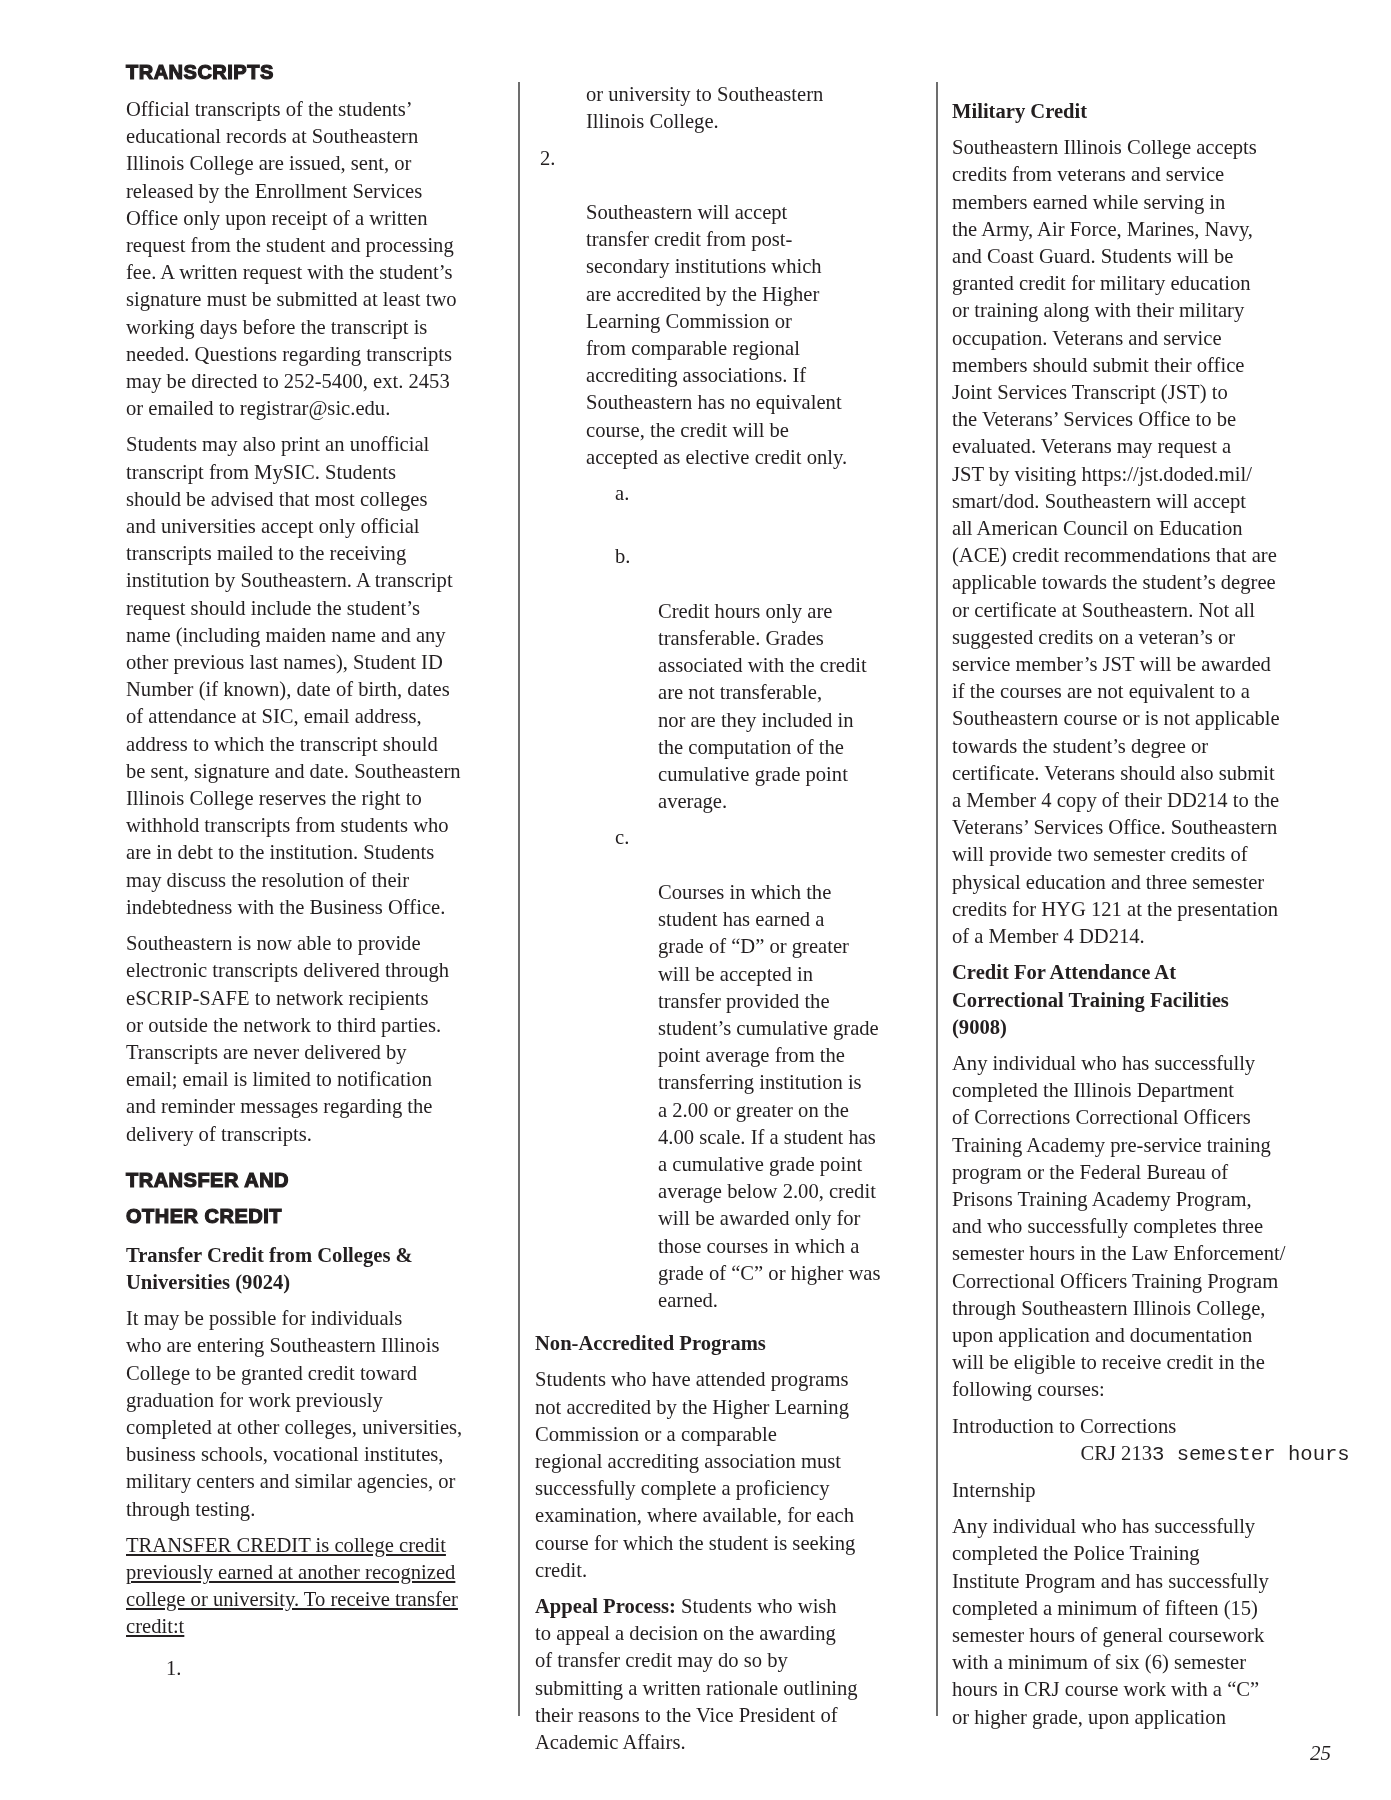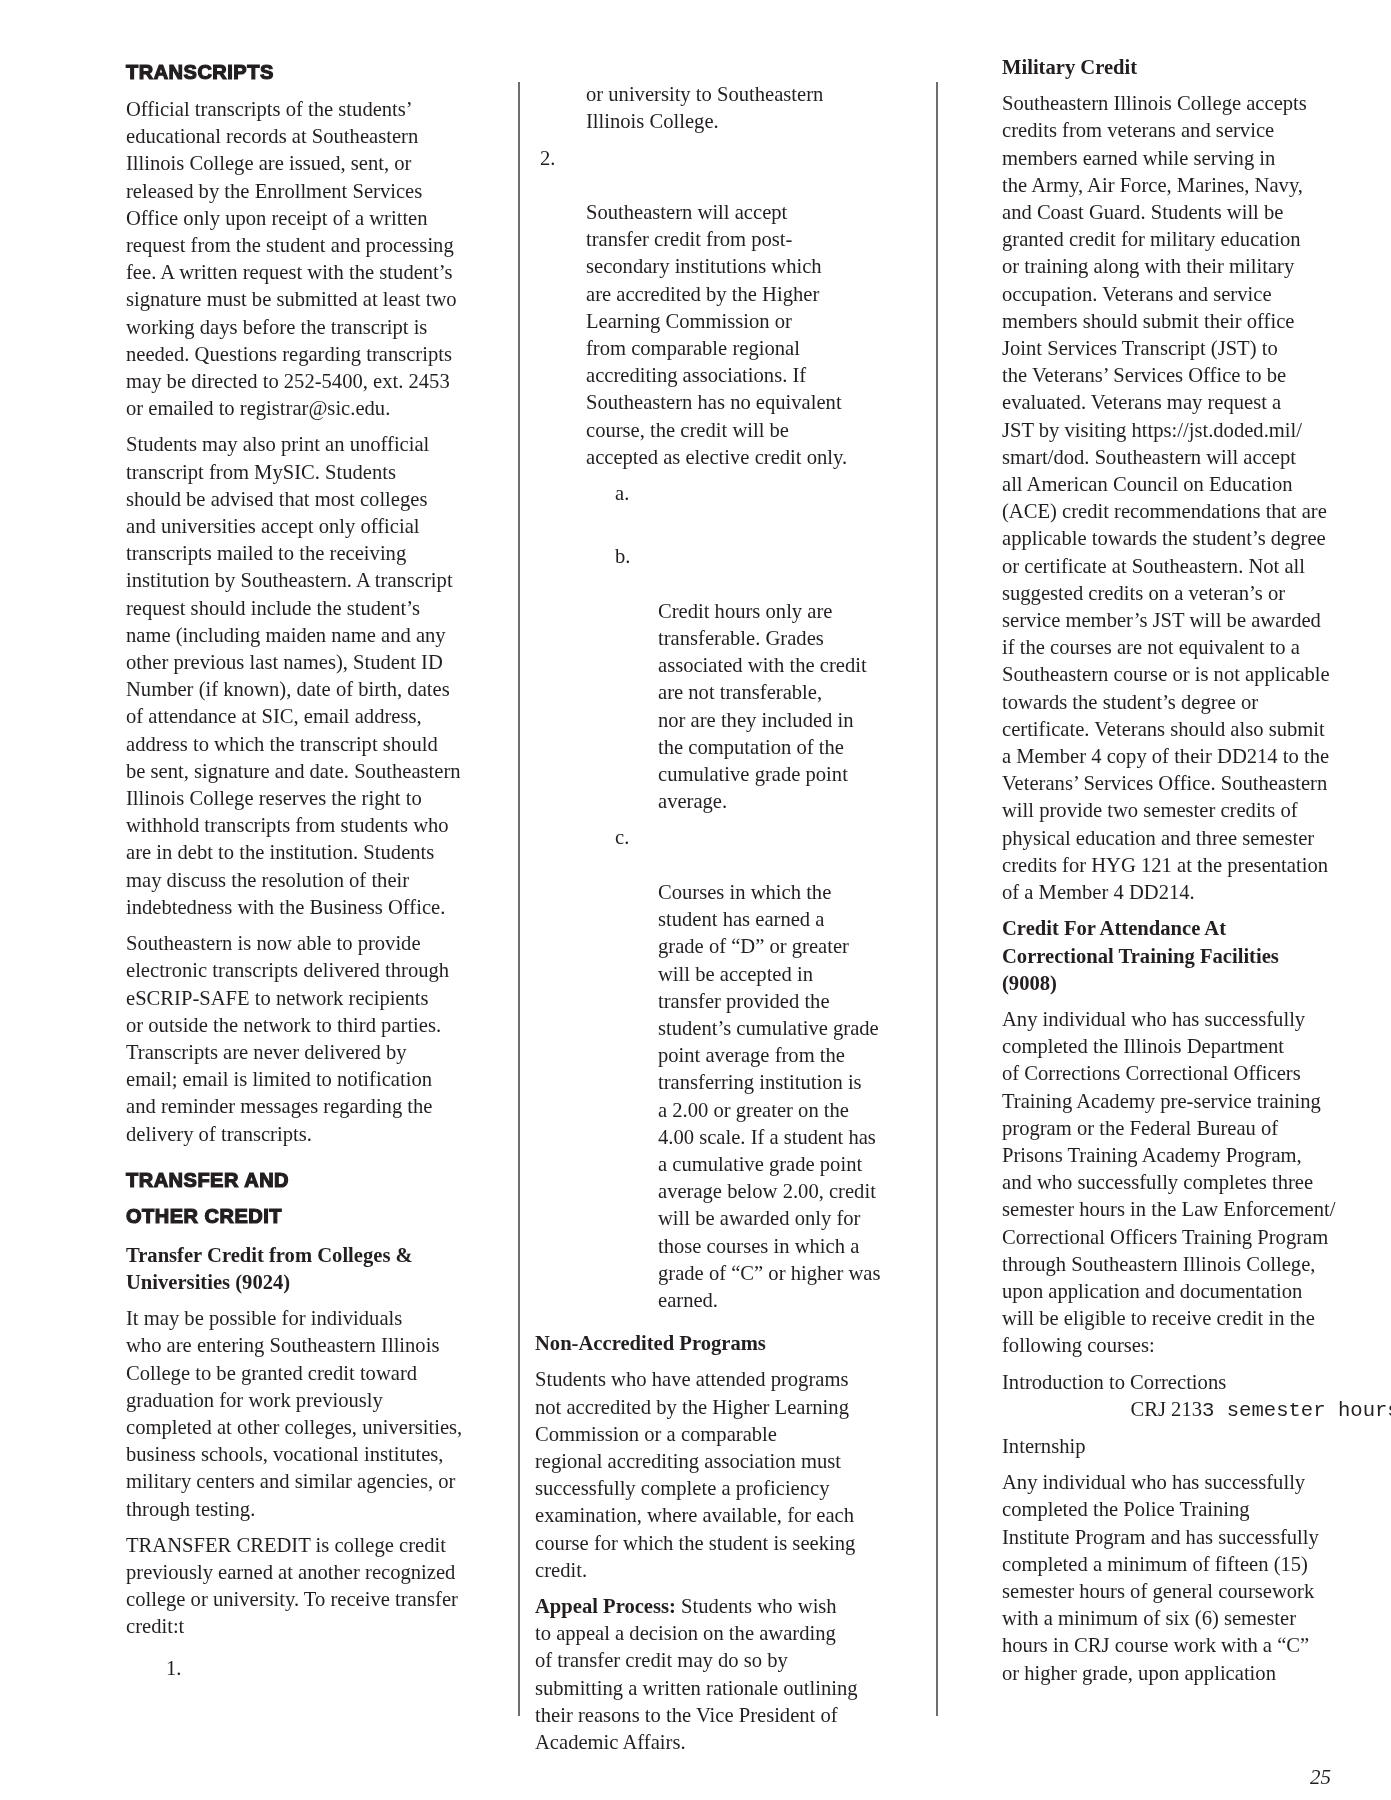--- a/index.html
+++ b/index.html
@@ -1,41 +1,41 @@
 <!DOCTYPE html>
 <html><head>
 <meta charset="utf-8">
 <style>
   html, body { margin: 0; padding: 0; background: #ffffff; }
   body { width: 1391px; height: 1800px; position: relative; overflow: hidden;
          font-family: "Liberation Serif", "DejaVu Serif", serif; color: #231f20; }
   .col { position: absolute; top: 54px; font-size: 20.6px; line-height: 27.2px; }
   .col-left { left: 126px; width: 375px; }
   .col-mid { left: 535px; width: 385px; }
-  .col-right { left: 1002px; width: 375px; }
+  .col-right { left: 952px; width: 375px; margin-top: 44px; }
   .divider { position: absolute; top: 82px; height: 1634px; width: 1.5px; background: #6d6d6d; }
   .divider-1 { left: 518px; }
   .divider-2 { left: 936px; }
   h1 { font-family: "Liberation Sans", "DejaVu Sans", sans-serif; font-weight: 900;
        font-size: 20px; line-height: 36px; margin: 0 0 6px 0; letter-spacing: 0.5px;
        -webkit-text-stroke: 1.2px #231f20; }
   h2 { font-family: "Liberation Serif", serif; font-weight: bold; font-size: 20.6px;
        line-height: 27.2px; margin: 0 0 9px 0; }
   p { margin: 0 0 9px 0; white-space: pre-line; }
   .sec-gap { margin-top: 14px; }
   .list-item { position: relative; margin: 0 0 9px 0; white-space: pre-line; }
   .num-item { padding-left: 46px; }
   .num-item .marker { position: absolute; left: 0; top: 0; }
   .num-wrap-1 { margin-left: 40px; }
   .alpha-item { padding-left: 123px; }
   .alpha-item .marker { position: absolute; left: 80px; top: 0; }
   .course-row { position: relative; white-space: nowrap; }
   .course-code { display: inline-block; padding-left: 40px; width: 160px; text-align: right; }
   .course-hours { display: inline-block; font-family: Liberation Mono, monospace; }
-  .page-number { position: absolute; left: 1310px; top: 1741px; font-style: italic; font-size: 21px; margin-top: 24px; }
+  .page-number { position: absolute; left: 1310px; top: 1741px; font-style: italic; font-size: 21px; }
   .bold-lead { font-weight: bold; }
 </style>
 </head>
 <body>
 
 <div class="divider divider-1"></div>
 <div class="divider divider-2"></div>
 
 <div class="col col-left">
   <h1>TRANSCRIPTS</h1>
@@ -84,21 +84,21 @@
   <h2 style="white-space:pre-line;">Transfer Credit from Colleges &amp;
 Universities (9024)</h2>
   <p>It may be possible for individuals
 who are entering Southeastern Illinois
 College to be granted credit toward
 graduation for work previously
 completed at other colleges, universities,
 business schools, vocational institutes,
 military centers and similar agencies, or
 through testing.</p>
-  <p style="margin-bottom:14px;">TRANSFER CREDIT is college credit
+  <p style="margin-bottom:14px;text-decoration:underline;">TRANSFER CREDIT is college credit
 previously earned at another recognized
 college or university. To receive transfer
 credit:t</p>
   <div class="list-item num-item num-wrap-1">
     <span class="marker">1.</span>
   </div>
 </div>
 
 <div class="col col-mid">
   <div class="list-item num-item" style="margin-left:5px;">

